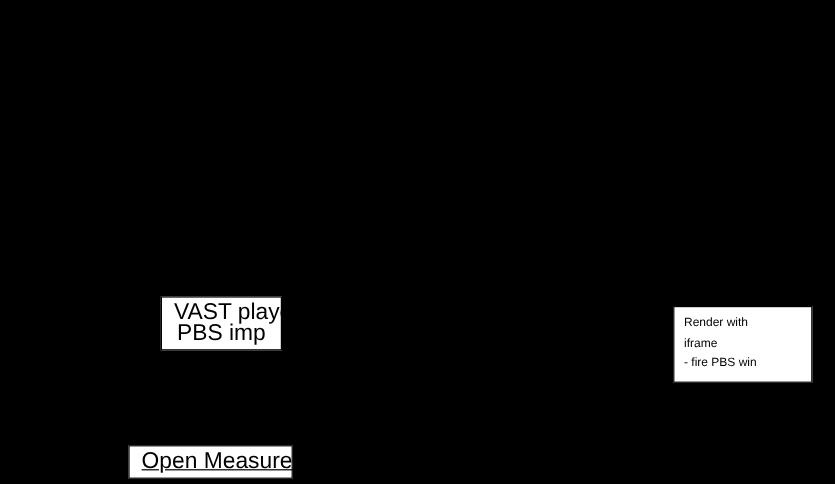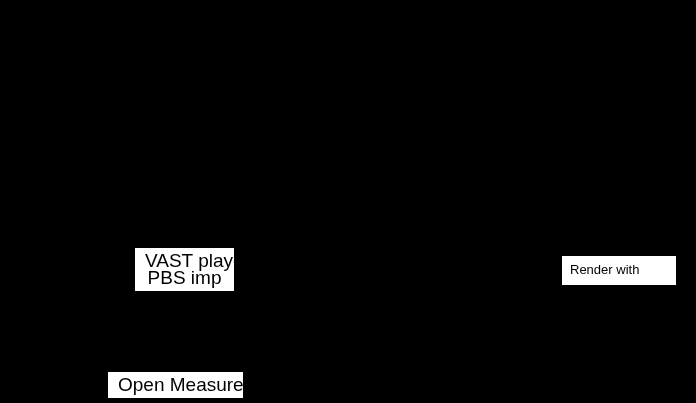--- a/index.html
+++ b/index.html
@@ -29,38 +29,39 @@
     padding: 4px 10px 5px 10px;
   }
   .node-left {
     text-align: left;
     font-size: 11px;
     line-height: 14px;
     padding: 5px 6px 5px 7px;
   }
   .node-left-lg {
     text-align: left;
-    font-size: 13px;
+    font-size: 10px;
     line-height: 16.5px;
     padding: 6px 7px 6px 8px;
   }
   .line {
     display: block;
     white-space: pre;
   }
   
   #node-vast-player {
     left: 134px;
     top: 247px;
     width: 101px;
   }
   #node-open-measurement {
     left: 107px;
     top: 371px;
     width: 137px;
+    text-decoration: underline;
   }
   #node-app-code {
     left: 263px;
     top: 330px;
     width: 157px;
   }
   #node-render-iframe {
     left: 561px;
     top: 255px;
     width: 116px;
@@ -76,15 +77,17 @@
     <span class="line">PBS imp</span>
   </div>
 
   <div class="node node-centered" id="node-open-measurement">
     <span class="line">Open Measurement</span>
   </div>
 
 
   <div class="node node-left-lg" id="node-render-iframe">
     <span class="line">Render with</span>
+    <span class="line">iframe</span>
+    <span class="line">- fire PBS win</span>
   </div>
 
 </div>
 
 </body></html>

